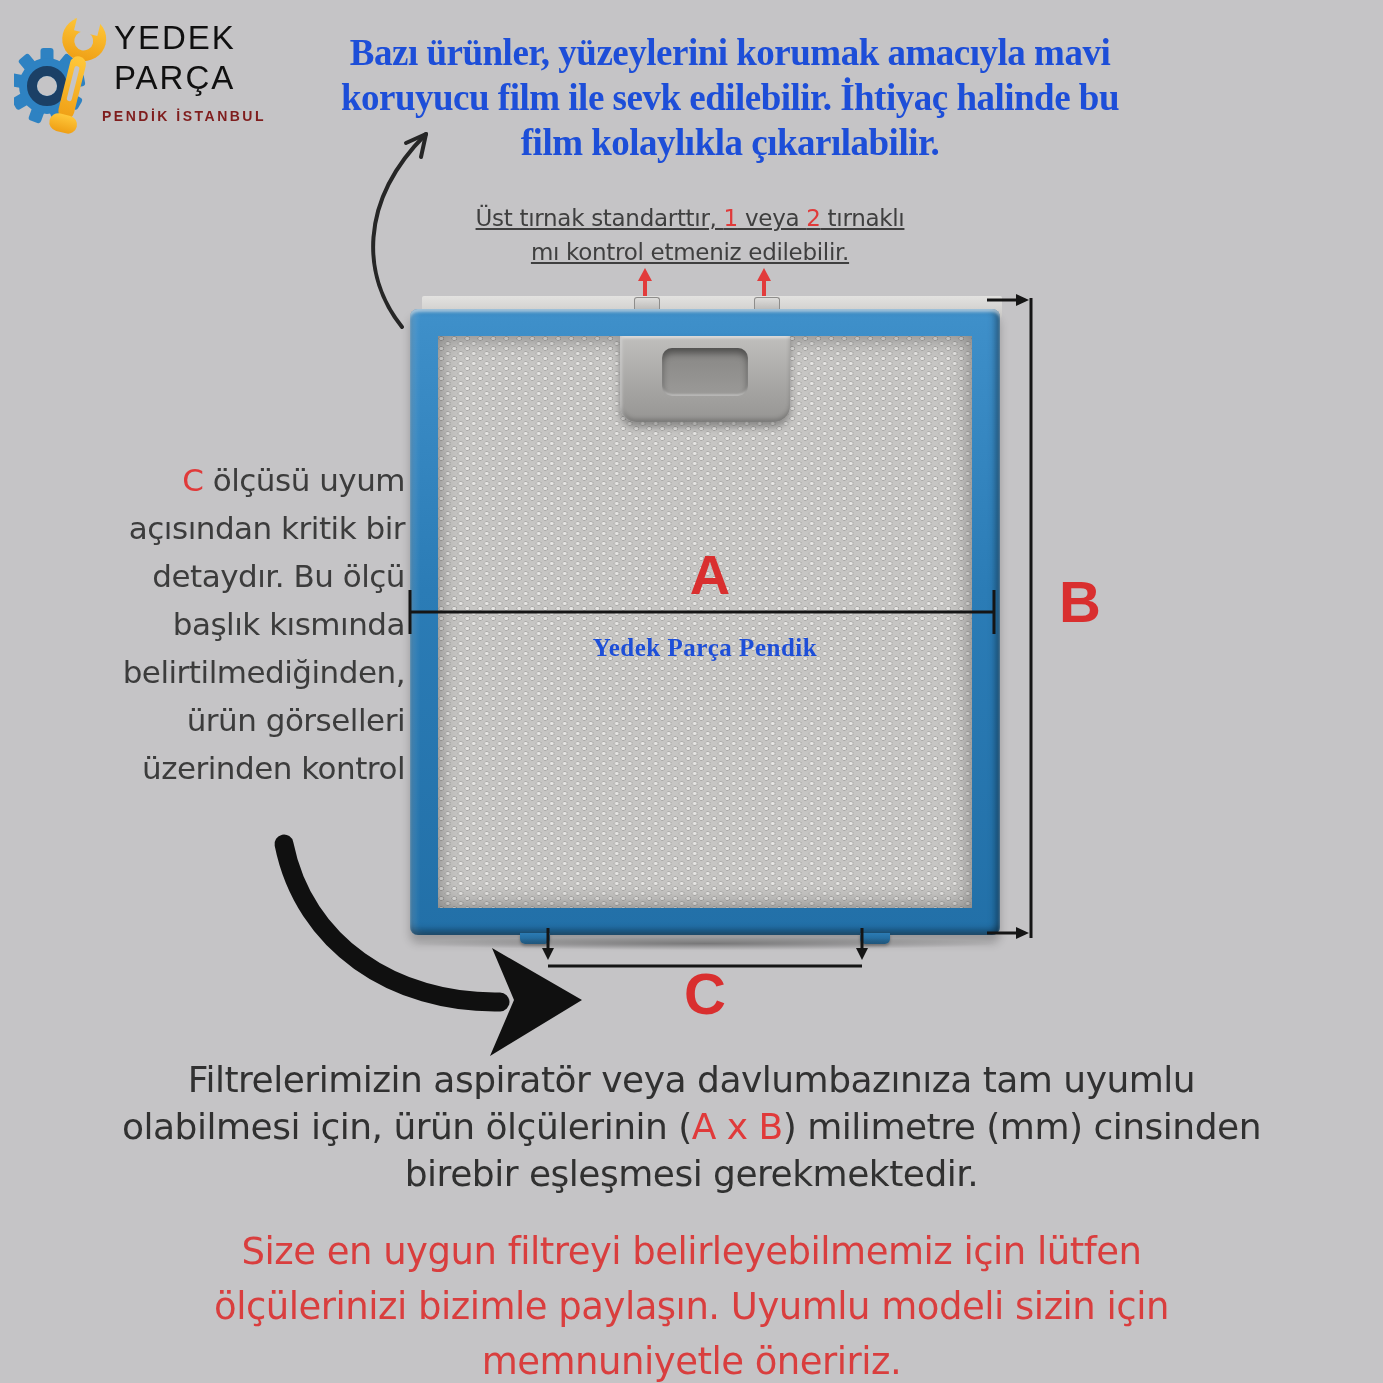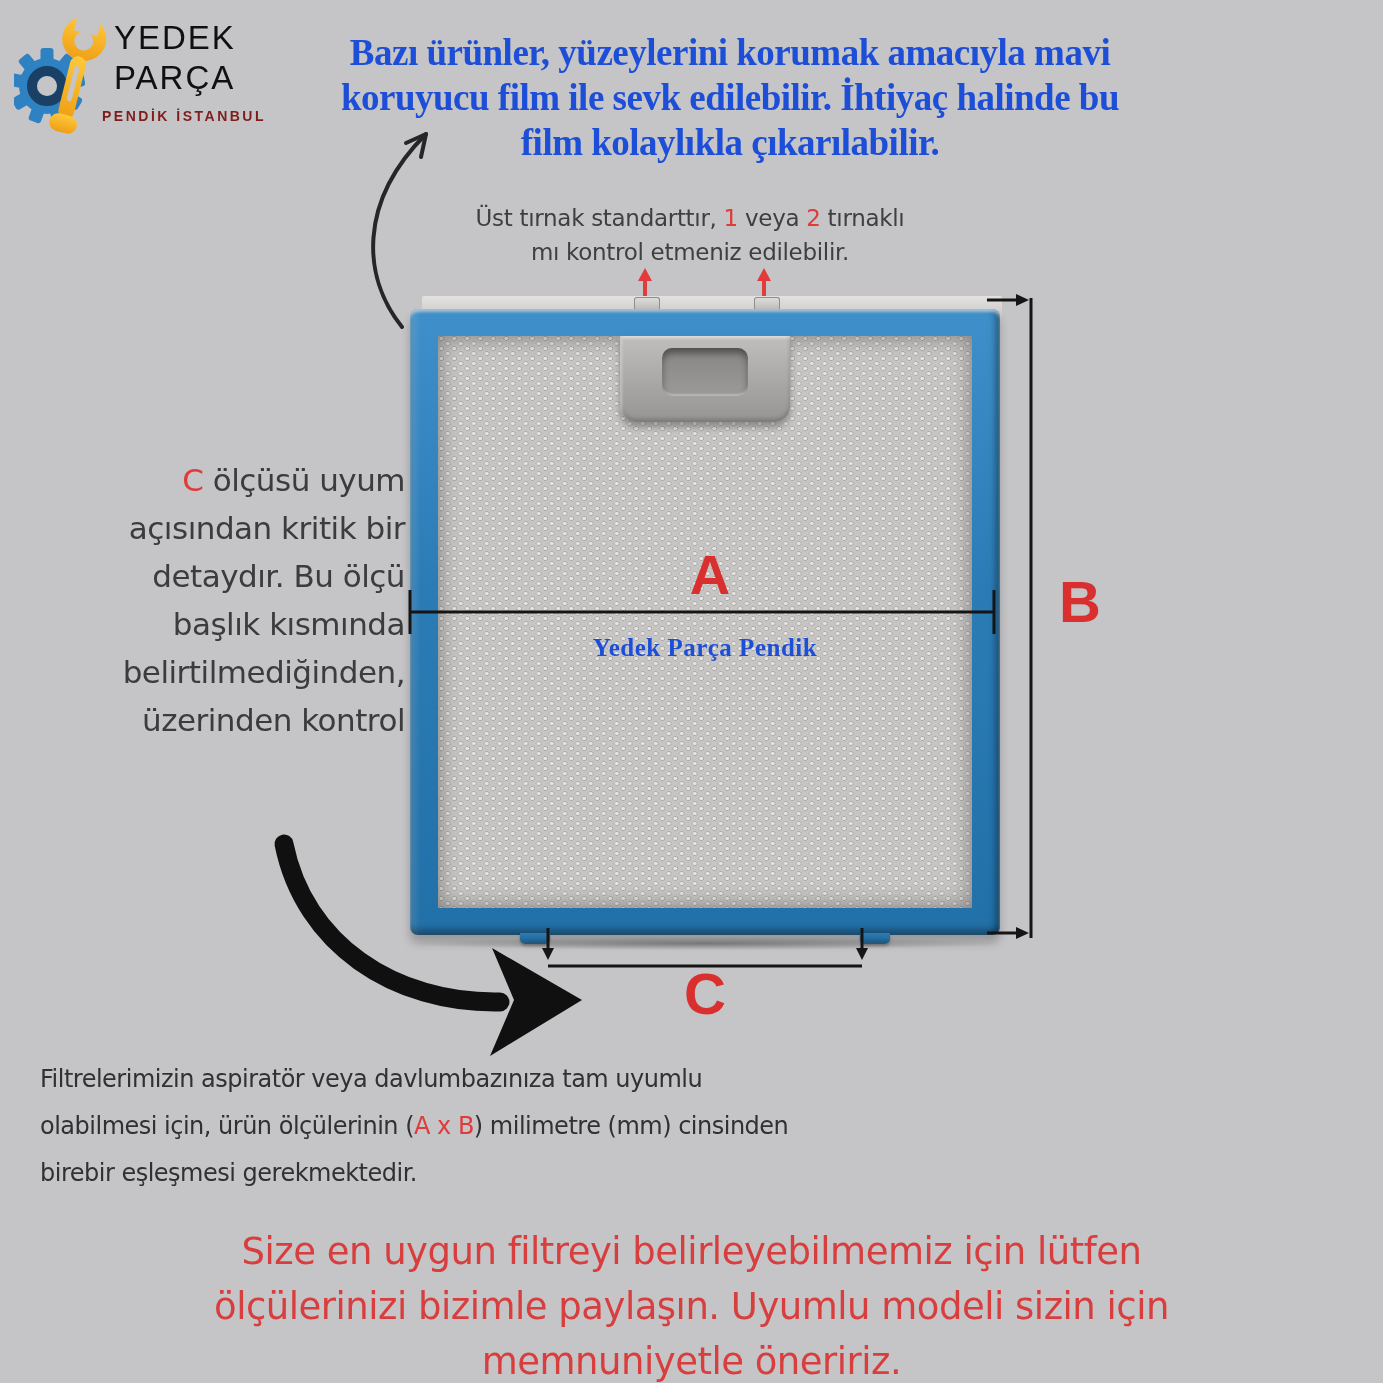--- a/index.html
+++ b/index.html
@@ -14,21 +14,21 @@
     font-weight:normal;font-size:33px;letter-spacing:2px;color:#101010;line-height:36px;}
   .logo-sub{font-family:"Liberation Sans","DejaVu Sans",sans-serif;
     font-weight:bold;font-size:14px;letter-spacing:2.5px;color:#7f1d1d;}
   
   .top-notice{width:800px;text-align:center;
     font-family:"Liberation Serif","DejaVu Serif",serif;font-weight:bold;
     font-size:37px;line-height:45px;color:#1d4ed8;letter-spacing:-0.5px;}
   
   .tab-note{width:520px;text-align:center;font-size:23px;line-height:34px;color:#3f3f3f;letter-spacing:-0.3px;}
   .left-note{width:390px;text-align:right;font-size:31px;line-height:48px;color:#3c3c3c;letter-spacing:-0.5px;}
-  .fit-note{width:1303px;font-size:24px;line-height:47px;color:#313131;letter-spacing:-0.5px;}
+  .fit-note{width:1303px;text-align:center;font-size:36px;line-height:47px;color:#313131;letter-spacing:-0.5px;}
   .cta-note{width:1303px;text-align:center;font-size:37px;line-height:55px;color:#d93e3e;letter-spacing:-0.5px;}
   .red-t{color:#e03a3a;}
   
   .backplate{left:12px;top:0;width:580px;height:22px;
     background:linear-gradient(180deg,#e3e2e0,#c9c8c6);border-radius:2px;}
   .frame{left:0;top:13px;width:590px;height:626px;border-radius:8px;
     background:linear-gradient(180deg,#3f90ca 0%,#2b7cb6 45%,#2270a8 100%);
     box-shadow:inset 0 3px 3px rgba(255,255,255,.5),
                inset 0 -5px 7px rgba(0,0,0,.35),
                inset 5px 0 6px rgba(255,255,255,.18),
@@ -111,21 +111,21 @@
     <div>Bazı ürünler, yüzeylerini korumak amacıyla mavi</div>
     <div>koruyucu film ile sevk edilebilir. İhtiyaç halinde bu</div>
     <div>film kolaylıkla çıkarılabilir.</div>
   </div>
 
   <svg class="abs" style="left:352px;top:112px;" width="110" height="220" viewBox="0 0 110 220">
     <path d="M 50 215 C 10 165 6 90 74 22" fill="none" stroke="#262626" stroke-width="4" stroke-linecap="round"></path>
     <path d="M 74 22 L 54 31 M 74 22 L 69 45" fill="none" stroke="#262626" stroke-width="4" stroke-linecap="round"></path>
   </svg>
 
-  <div class="abs tab-note" style="left:430px;top:201px;">
+  <div class="abs tab-note" style="left:430px;top:201px;text-decoration:underline;">
     <div><span>Üst tırnak standarttır, </span><span class="red-t">1</span><span> veya </span><span class="red-t">2</span><span> tırnaklı</span></div>
     <div>mı kontrol etmeniz edilebilir.</div>
   </div>
 
   <svg class="abs" style="left:636px;top:266px;" width="18" height="38" viewBox="0 0 18 38">
     <line x1="9" y1="36" x2="9" y2="12" stroke="#e23b3b" stroke-width="4"></line>
     <polygon points="9,2 2,15 16,15" fill="#e23b3b"></polygon>
   </svg>
   <svg class="abs" style="left:755px;top:266px;" width="18" height="38" viewBox="0 0 18 38">
     <line x1="9" y1="36" x2="9" y2="12" stroke="#e23b3b" stroke-width="4"></line>
@@ -171,20 +171,21 @@
     <line x1="10" y1="40" x2="324" y2="40" stroke="#151515" stroke-width="3"></line>
   </svg>
   <div class="abs dim-label" style="left:655px;top:960px;font-size:58px;">C</div>
 
   <div class="abs left-note" style="left:15px;top:456px;">
     <div><span class="red-t">C</span><span> ölçüsü uyum</span></div>
     <div>açısından kritik bir</div>
     <div>detaydır. Bu ölçü</div>
     <div>başlık kısmında</div>
     <div>belirtilmediğinden,</div>
+    <div>ürün görselleri</div>
     <div>üzerinden kontrol</div>
   </div>
 
   <svg class="abs" style="left:262px;top:832px;" width="340" height="228" viewBox="0 0 340 228">
     <path d="M 22 12 C 42 112 132 172 238 170" fill="none" stroke="#101010" stroke-width="19" stroke-linecap="round"></path>
     <polygon points="230,116 320,168 228,224 252,168" fill="#101010"></polygon>
   </svg>
 
   <div class="abs fit-note" style="left:40px;top:1056px;">
     <div>Filtrelerimizin aspiratör veya davlumbazınıza tam uyumlu</div>

